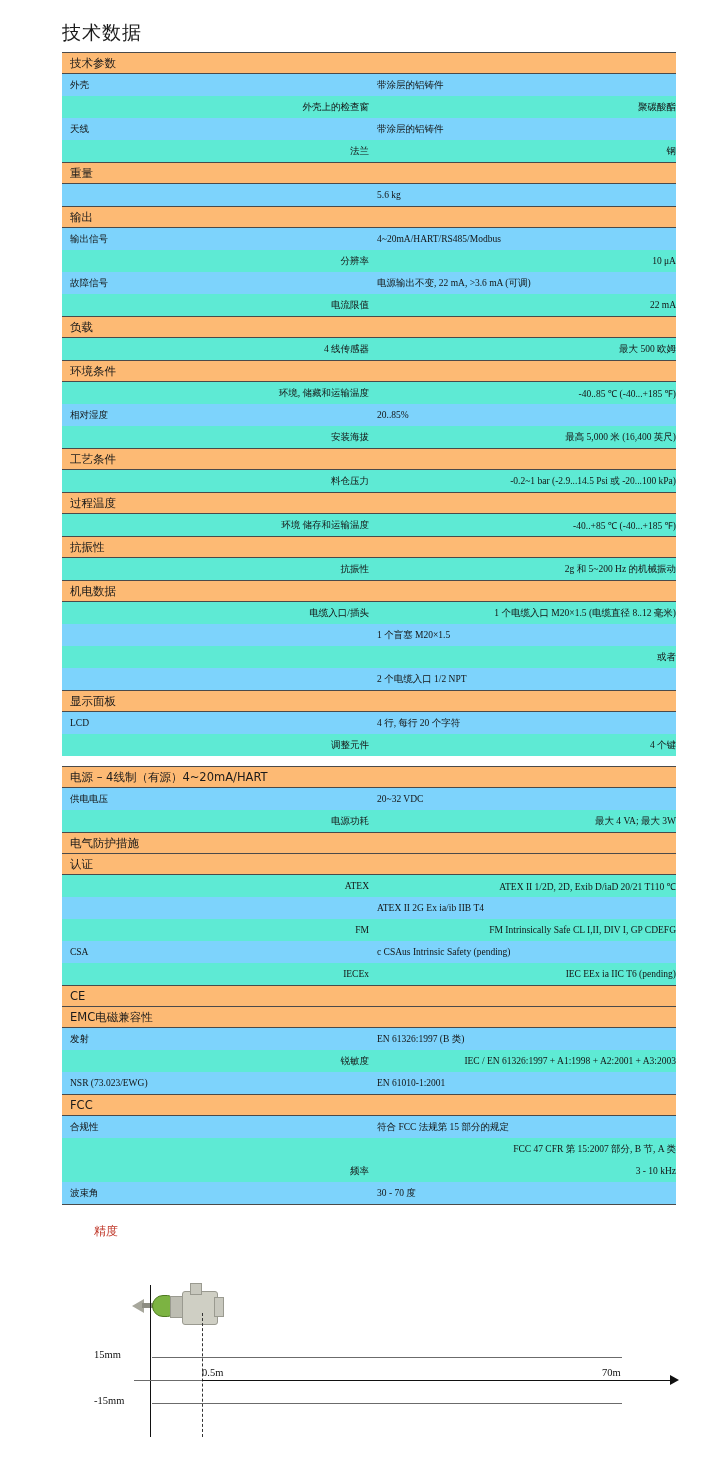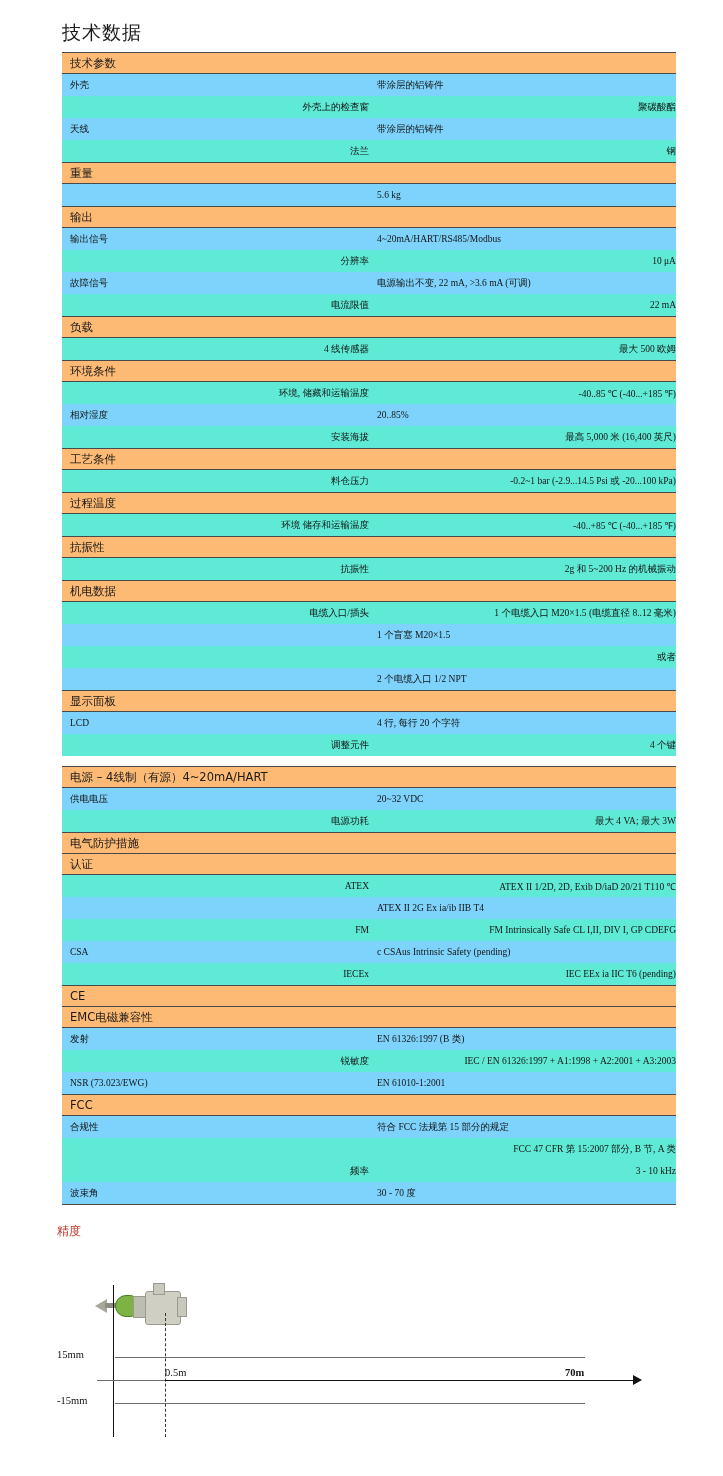--- a/index.html
+++ b/index.html
@@ -82,21 +82,21 @@
   tr.endline td {
     height: 0;
     border-top: 1px solid #4a4a4a;
     padding: 0;
     background: #ffffff;
   }
   
   .chart-wrap {
     position: relative;
     margin-top: 18px;
-    margin-left: 51px;
+    margin-left: 88px;
     width: 620px;
     height: 200px;
   }
   .chart-title {
     font-family: "DejaVu Sans", sans-serif;
     font-size: 12px;
     color: #c0392b;
     position: absolute;
     left: 0;
     top: 0;
@@ -111,21 +111,21 @@
   .axis-label {
     position: absolute;
     font-family: "Liberation Serif", serif;
     font-size: 10.5px;
     color: #111;
     text-align: center;
   }
   .lbl-15 { left: 0px; top: 100px; }
   .lbl-m15 { left: 0px; top: 146px; }
   .lbl-05m { left: 108px; top: 118px; }
-  .lbl-70m { left: 508px; top: 118px; font-weight: bold; }
+  .lbl-70m { left: 508px; top: 118px; }
   .hline {
     position: absolute;
     height: 0;
     border-top: 1px solid #6b6b6b;
   }
   .hline.top { left: 58px; top: 108px; width: 470px; }
   .hline.mid { left: 40px; top: 131px; width: 490px; }
   .hline.bot { left: 58px; top: 154px; width: 470px; }
   .arrow-line {
     position: absolute;

